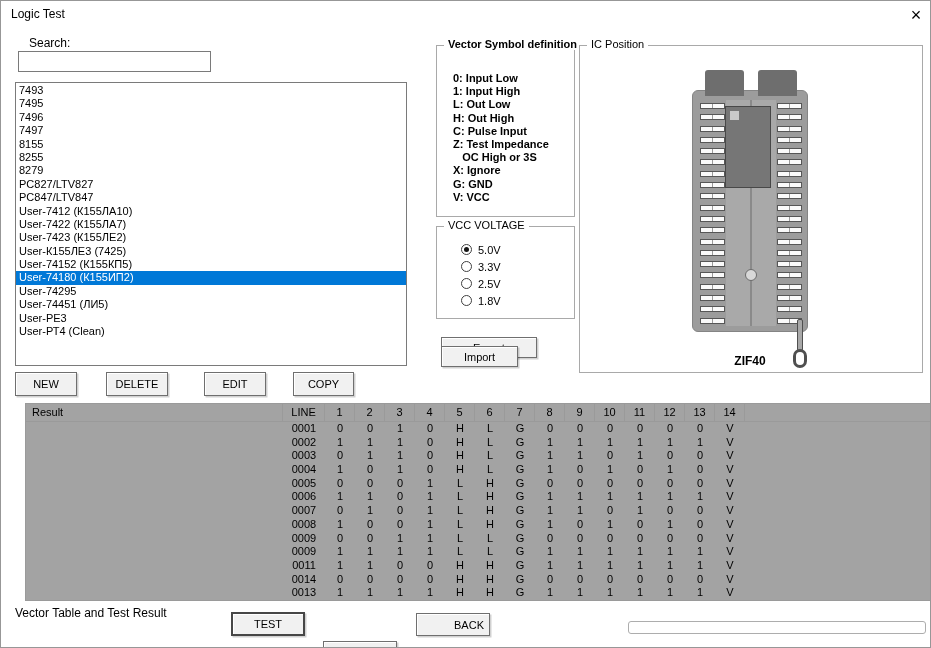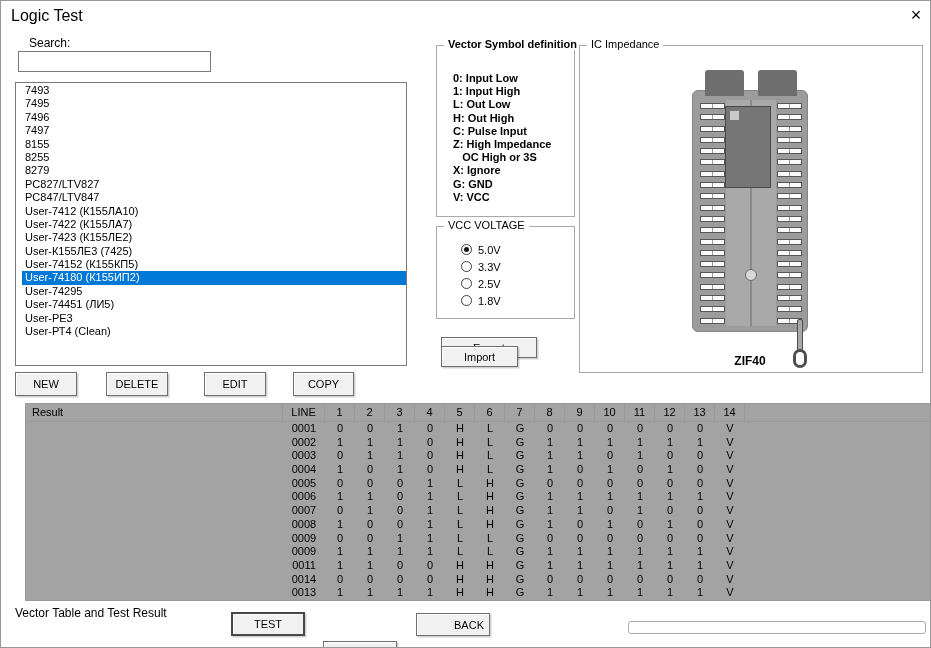--- a/index.html
+++ b/index.html
@@ -1,27 +1,27 @@
 <!DOCTYPE html>
 <html><head>
 <meta charset="utf-8">
 <style>
   * { margin:0; padding:0; box-sizing:border-box; }
   html,body { background:#ffffff; }
   body { font-family:"Liberation Sans", sans-serif; color:#000; }
   .window { position:relative; width:931px; height:648px; background:#fff; border:1px solid #979797; overflow:hidden; }
   .abs { position:absolute; }
 
-  .title { left:10px; top:6px; font-size:16px; }
+  .title { left:10px; top:6px; font-size:12px; }
   .close { left:902px; top:2px; width:26px; height:24px; font-size:18px; line-height:24px; text-align:center; cursor:default; }
 
   .search-label { left:28px; top:35px; font-size:12px; }
   .search-input { left:17px; top:50px; width:193px; height:21px; border:1px solid #7a7a7a; font-size:12px; padding:0 3px; outline:none; font-family:inherit; }
 
-  .chip-list { left:14px; top:81px; width:392px; height:284px; border:1px solid #7a7a7a; background:#fff; overflow:hidden; padding-top:1px;padding-left:6px; }
+  .chip-list { left:14px; top:81px; width:392px; height:284px; border:1px solid #7a7a7a; background:#fff; overflow:hidden; padding-top:1px; }
   .list-item { height:13.4px; line-height:13.4px; font-size:11px; padding-left:3px; white-space:nowrap; }
   .list-item.selected { background:#0078d7; color:#fff; }
 
   .btn { position:absolute; background:#f1f1f1; border:1px solid #6f6f6f; box-shadow:inset 1px 1px 0 #ffffff, 1.5px 1.5px 0 rgba(0,0,0,0.18); font-size:11px; display:flex; align-items:center; justify-content:center; cursor:default; }
   #btn-new { left:14px; top:371px; width:62px; height:24px; }
   #btn-delete { left:105px; top:371px; width:62px; height:24px; }
   #btn-edit { left:203px; top:371px; width:62px; height:24px; }
   #btn-copy { left:292px; top:371px; width:61px; height:24px; }
   #btn-export { left:440px; top:336px; width:96px; height:21px; }
   #btn-import { left:440px; top:345px; width:77px; height:21px; }
@@ -113,21 +113,21 @@
   <div class="btn" id="btn-copy">COPY</div>
 
   <div class="groupbox" id="grp-sym">
     <div class="legend">Vector Symbol definition</div>
     <div class="sym-lines">
       <div class="sym-line">0: Input Low</div>
       <div class="sym-line">1: Input High</div>
       <div class="sym-line">L: Out Low</div>
       <div class="sym-line">H: Out High</div>
       <div class="sym-line">C: Pulse Input</div>
-      <div class="sym-line">Z: High Impedance</div>
+      <div class="sym-line">Z: Test Impedance</div>
       <div class="sym-line">   OC High or 3S</div>
       <div class="sym-line">X: Ignore</div>
       <div class="sym-line">G: GND</div>
       <div class="sym-line">V: VCC</div>
     </div>
   </div>
 
   <div class="groupbox" id="grp-vcc">
     <div class="legend">VCC VOLTAGE</div>
     <div class="radio-rows">
@@ -147,21 +147,21 @@
         <span class="radio"></span>
         <span>1.8V</span>
       </div>
     </div>
   </div>
 
   <div class="btn" id="btn-export">Export</div>
   <div class="btn" id="btn-import">Import</div>
 
   <div class="groupbox" id="grp-ic">
-    <div class="legend">IC Impedance</div>
+    <div class="legend">IC Position</div>
     <div class="socket">
       <div class="tab left"></div>
       <div class="tab right"></div>
       <div class="channel"></div>
       <div class="pin-col left">
           <div class="slot"></div>
           <div class="slot"></div>
           <div class="slot"></div>
           <div class="slot"></div>
           <div class="slot"></div>

